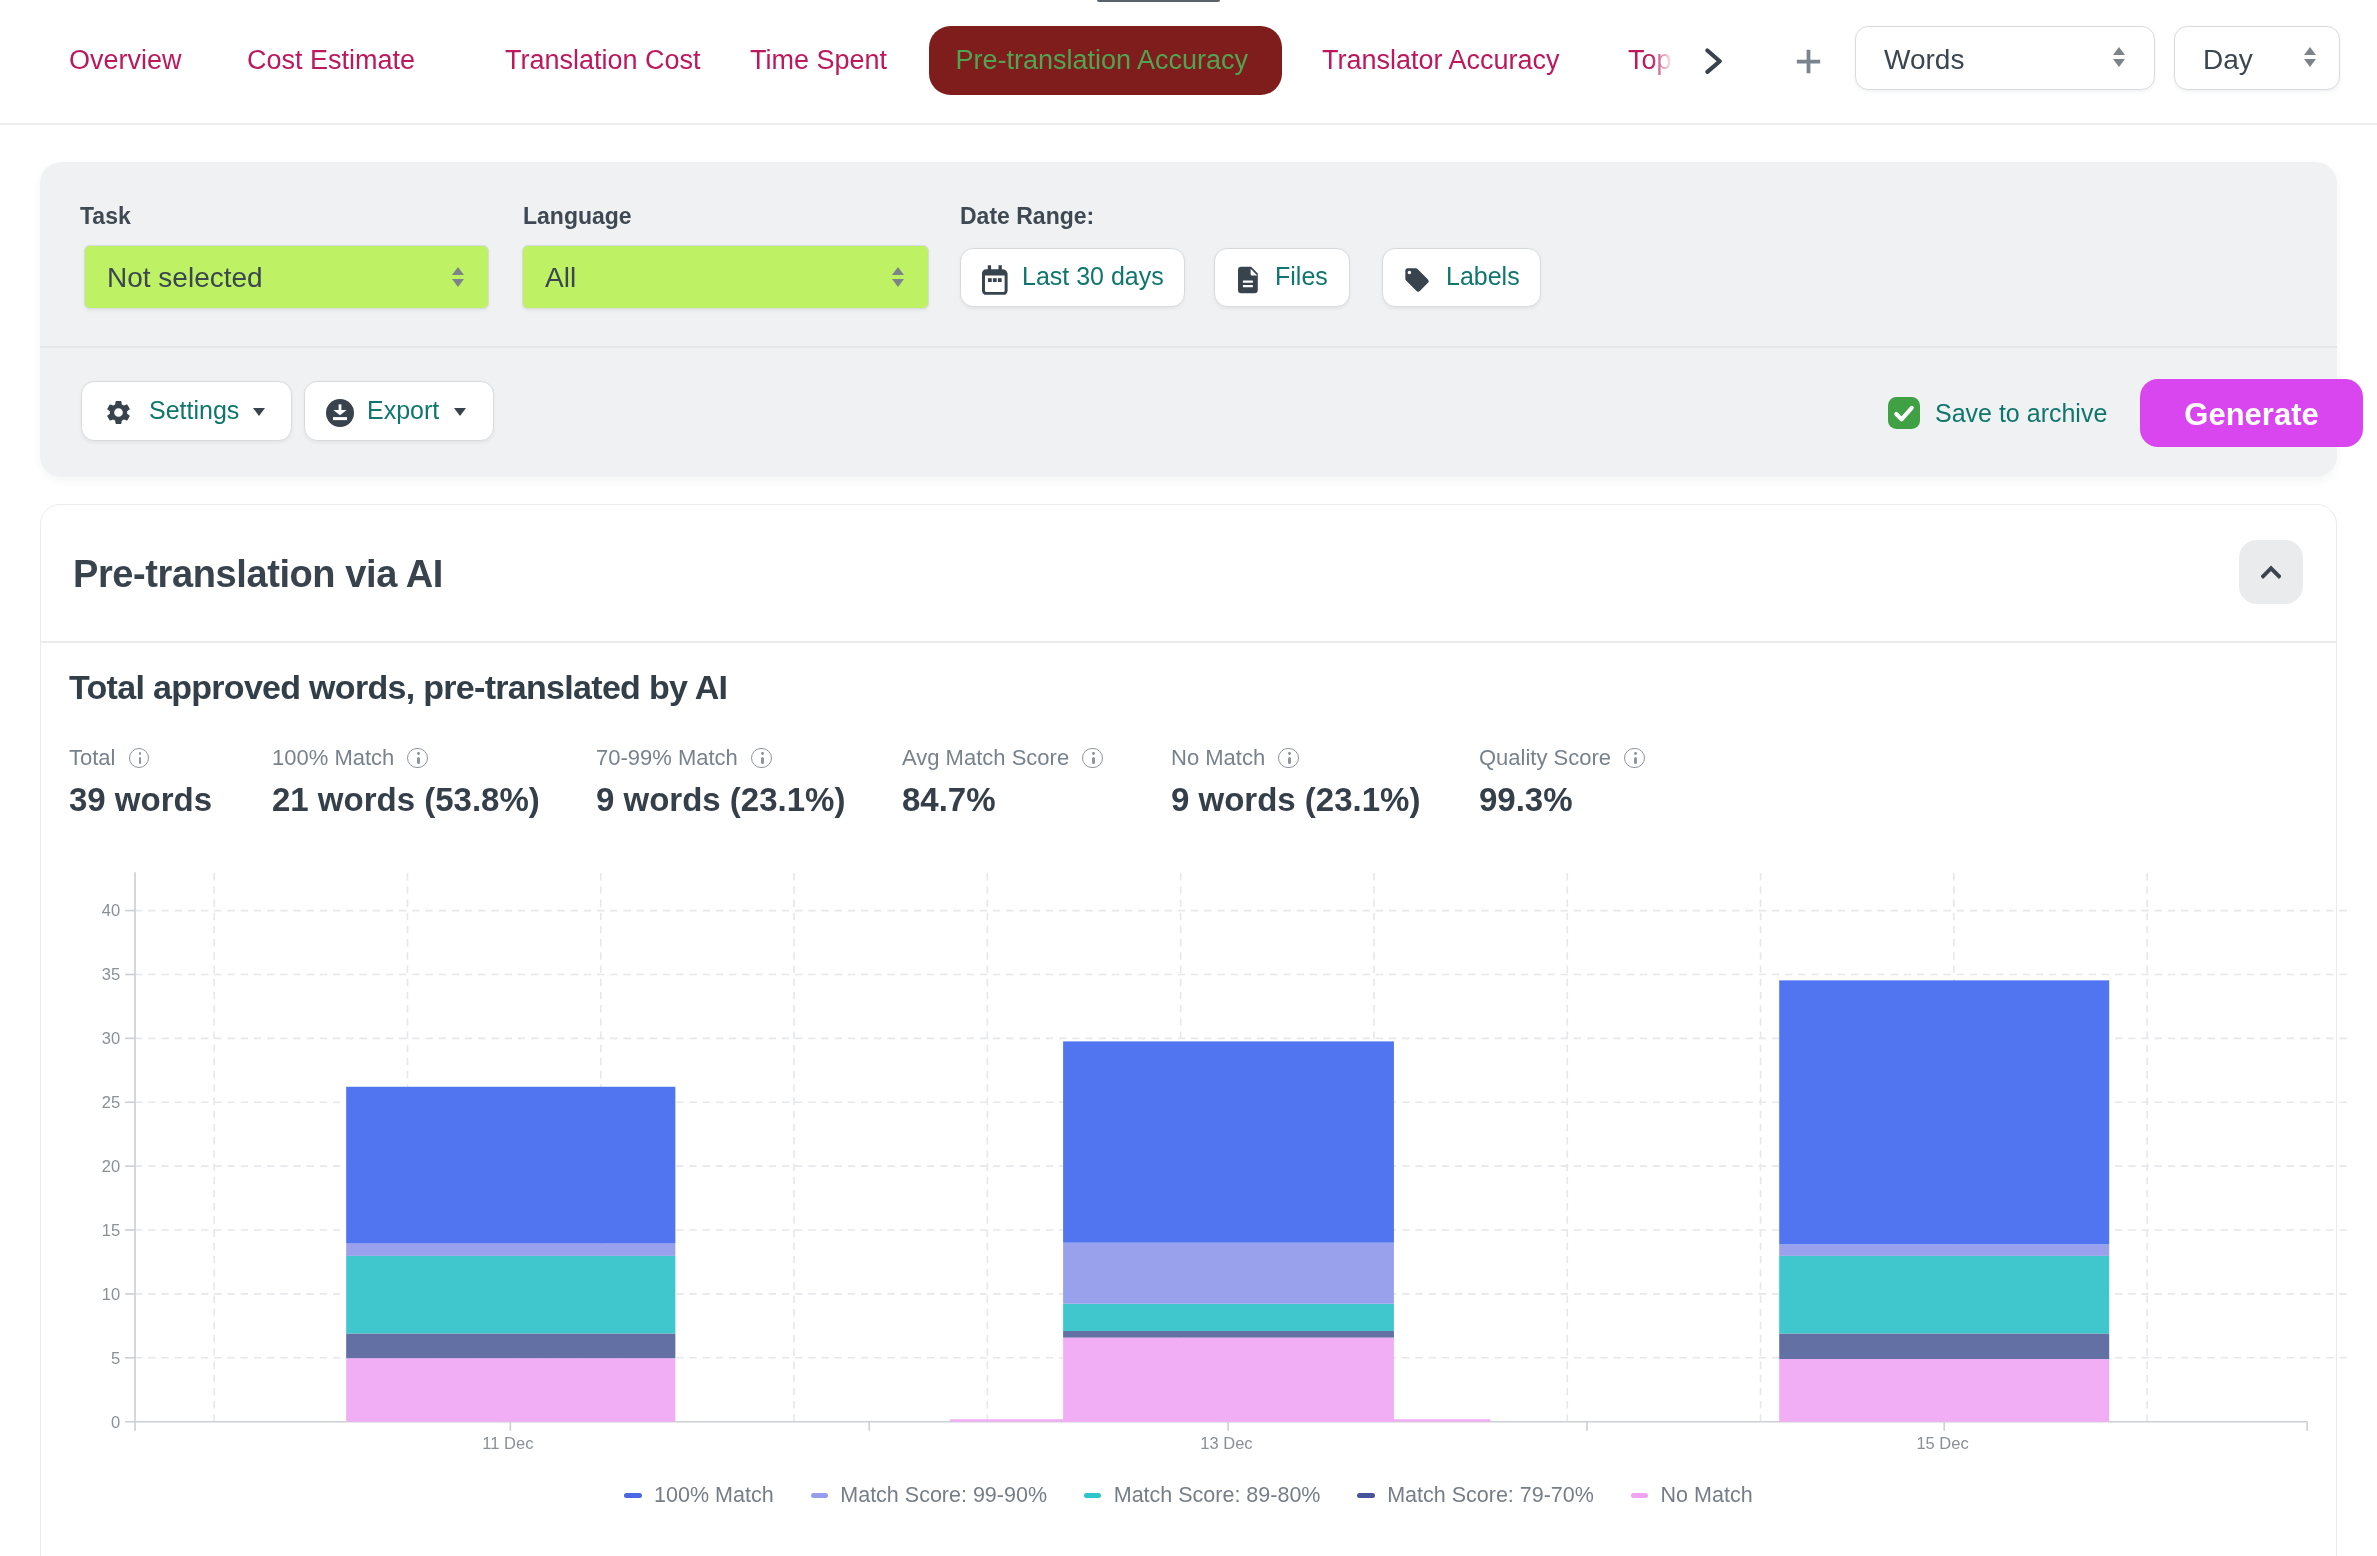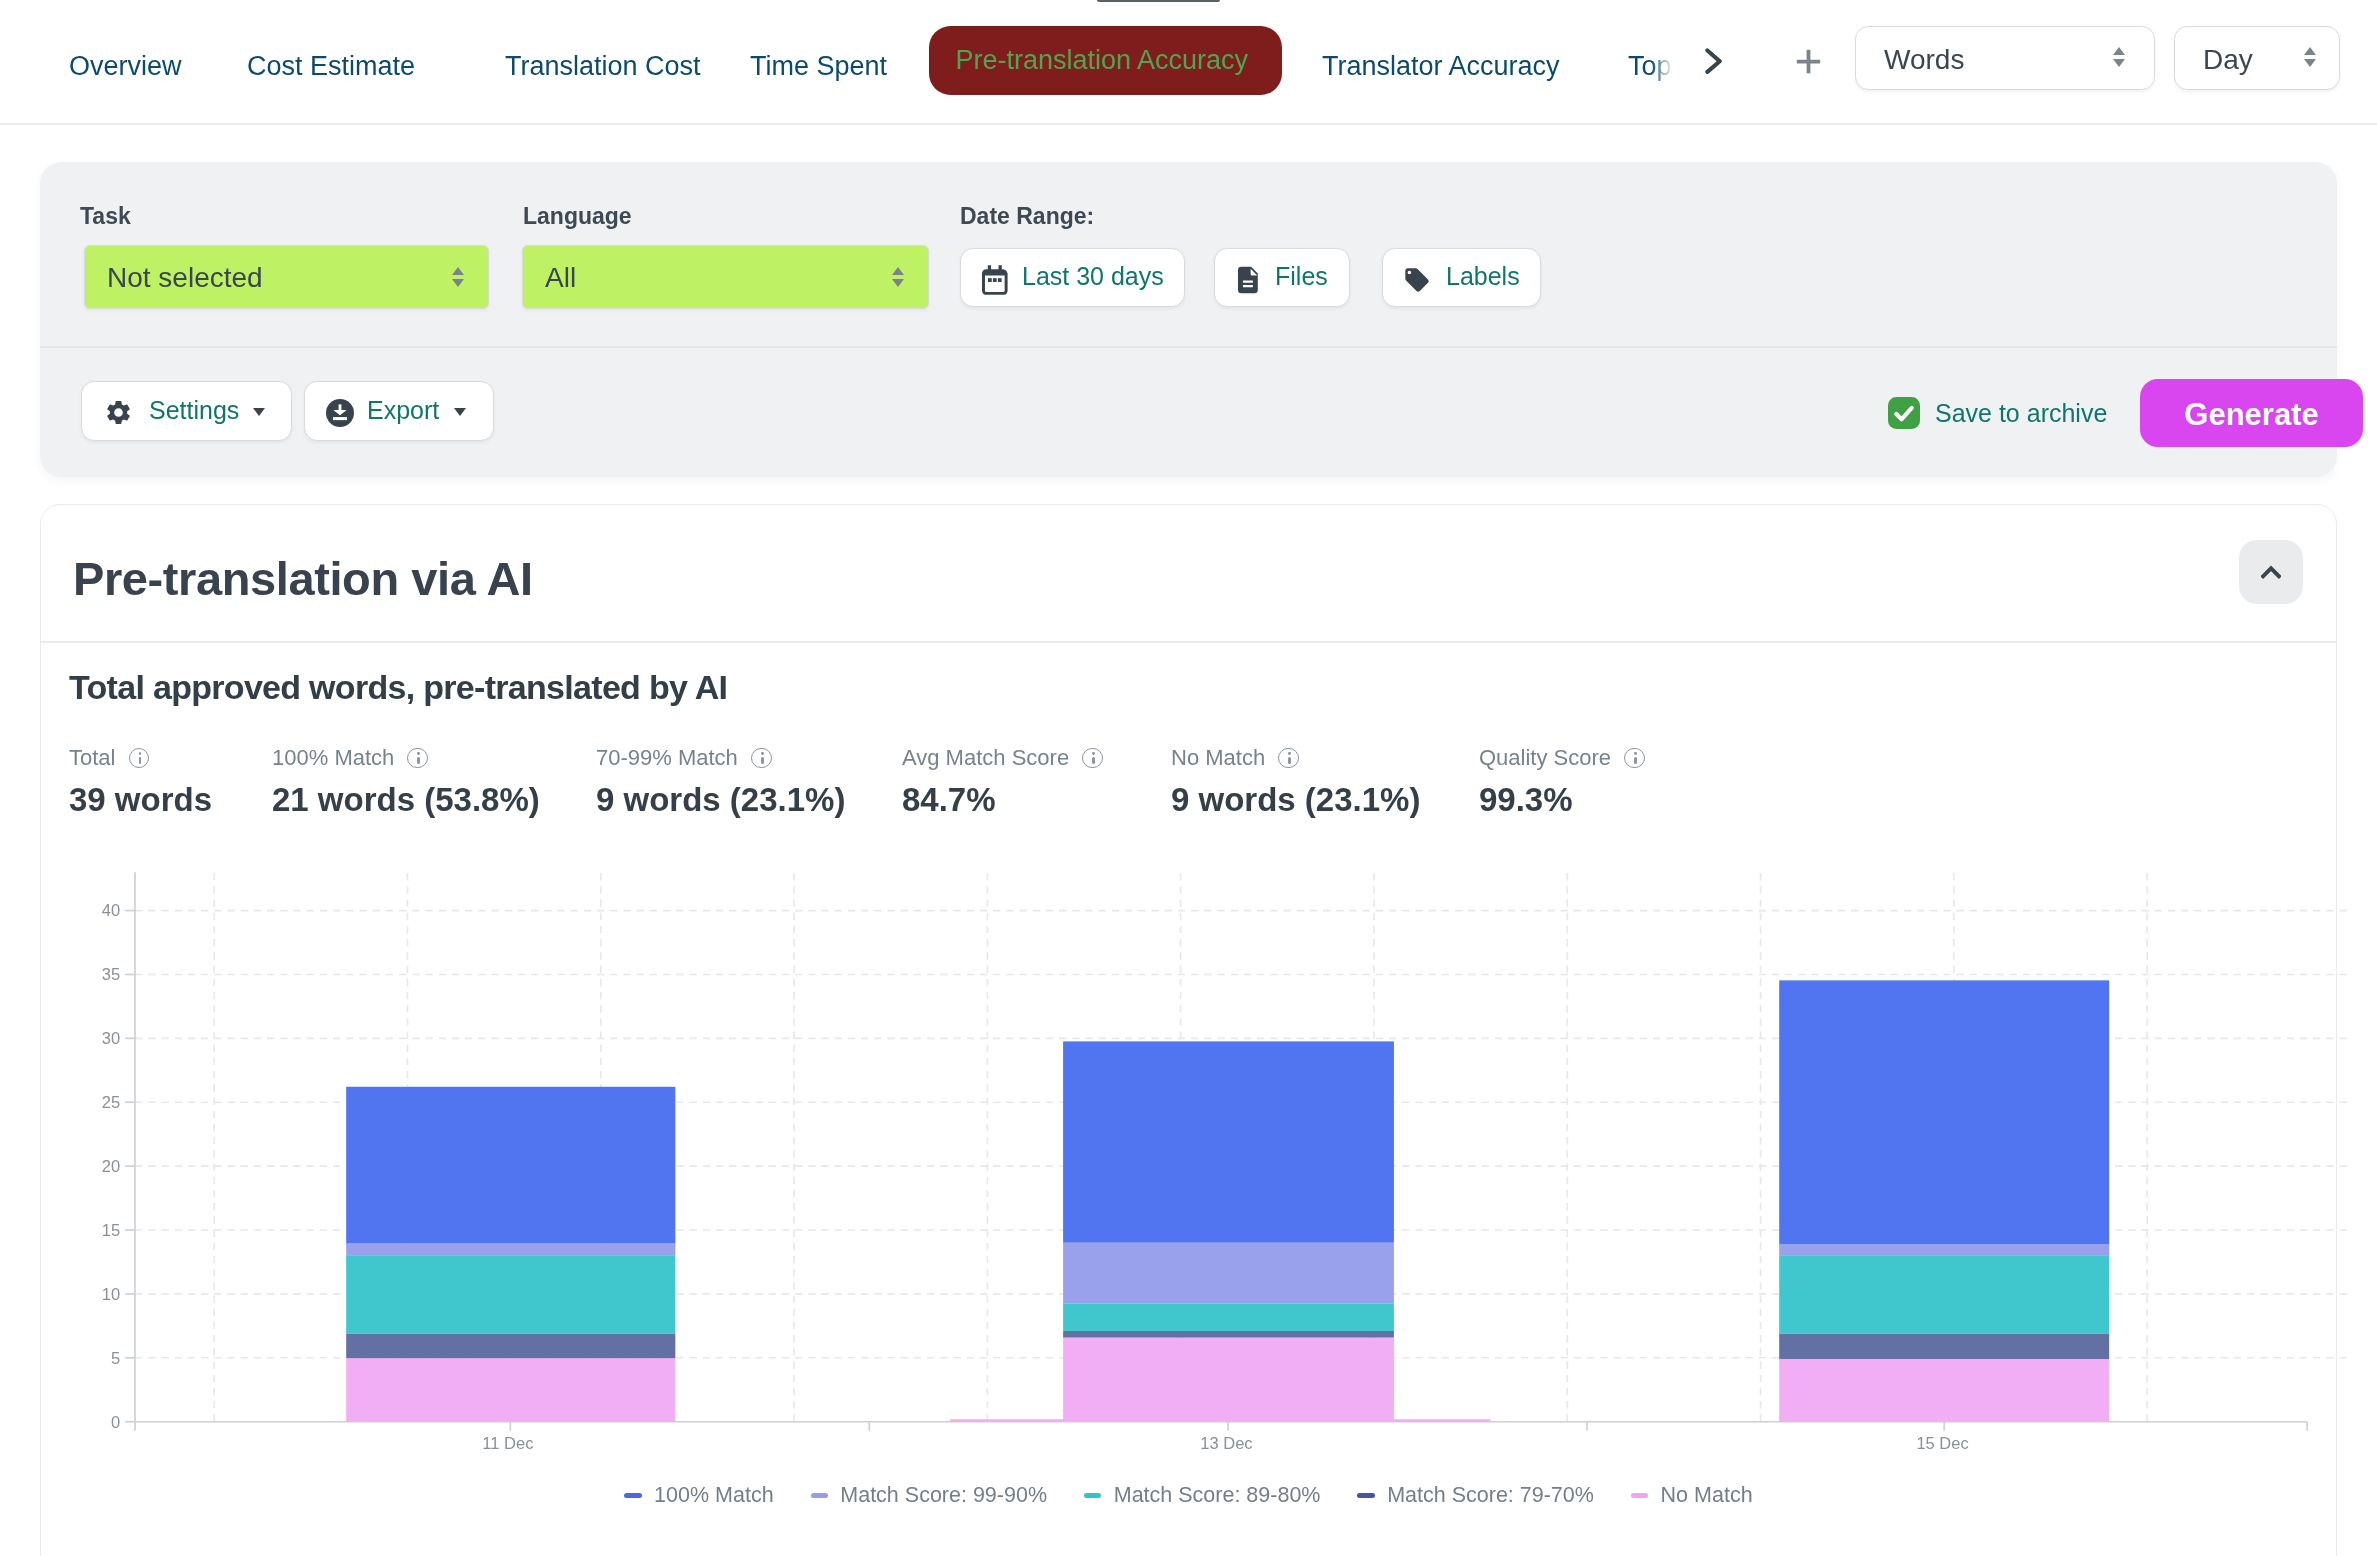--- a/index.html
+++ b/index.html
@@ -1,19 +1,19 @@
 <!DOCTYPE html>
 <html style="font-size:13.2px"><head>
 <meta charset="utf-8">
 <style>
   * { margin:0; padding:0; box-sizing:border-box; }
   html,body { width:2377px; height:1556px; background:#fff; font-family:"Liberation Sans", sans-serif; overflow:hidden; }
   .abs { position:absolute; }
   
-  .tab { position:absolute; display:block; height:33px; font-size:27px; color:#0c4a6e; white-space:nowrap; line-height:1; top:53px;text-align:right; }
+  .tab { position:absolute; display:block; height:33px; font-size:27px; color:#be185d; white-space:nowrap; line-height:1; top:47px;text-align:right; }
   .pill { position:absolute; left:929px; top:26.4px; width:353px; height:69px; background:#7f1d1d; border-radius:21.5px; }
   .pill span { position:absolute; left:26.4px; top:20.6px; font-size:27px; color:#50a553; line-height:1; white-space:nowrap; }
   .tabfade { position:absolute; left:1651px; top:41px; width:26.4px; height:41px; background:linear-gradient(90deg, rgba(255,255,255,0), #ffffff 85%); }
   .tabborder { position:absolute; left:0; top:123px; width:2377px; height:1.7px; background:#ebedef; }
   .topline { position:absolute; left:1097px; top:0; width:123px; height:1.7px; background:#5b6168; border-radius:0 0 3.3px 3.3px; }
   
   .sel { position:absolute; top:26.4px; height:64px; background:#fff; border:1.7px solid #d8dbde; border-radius:13.2px; box-shadow:0 1.7px 3.3px rgba(40,50,60,0.06); }
   .sel span { position:absolute; left:28px; top:19px; font-size:28px; color:#3b4650; line-height:1; }
   
   .fcard { position:absolute; left:40px; top:162px; width:2297px; height:315px; background:#f0f1f2; border-radius:21.5px; box-shadow:0 3.3px 8.3px rgba(40,50,60,0.05); }
@@ -22,21 +22,21 @@
   .input span { position:absolute; left:22px; top:18px; font-size:28px; color:#3b4650; line-height:1; }
   .fbtn { position:absolute; top:248px; height:59px; background:#fff; border:1.7px solid #d8dbde; border-radius:13.2px; box-shadow:0 1.7px 3.3px rgba(40,50,60,0.06); }
   .fdivider { position:absolute; left:40px; top:346px; width:2297px; height:1.7px; background:#e4e6e9; }
   .abtn { position:absolute; top:381px; height:60px; background:#fff; border:1.7px solid #d8dbde; border-radius:13.2px; box-shadow:0 1.7px 3.3px rgba(40,50,60,0.06); }
   .btxt { position:absolute; font-size:25px; color:#0f766e; font-weight:500; line-height:1; }
   .gen { position:absolute; left:2140px; top:379px; width:223px; height:68px; background:#d946ef; border-radius:18px; }
   .gen span { position:absolute; width:100%; text-align:center; top:20px; font-size:31px; font-weight:700; color:#fff; line-height:1; }
   .cb { position:absolute; left:1888px; top:397px; width:32px; height:32px; background:#40a044; border-radius:8.3px; }
   
   .mcard { position:absolute; left:40px; top:504px; width:2297px; height:1156px; background:#fff; border:1.7px solid #e9ebee; border-radius:20px; }
-  .mhead { position:absolute; left:73px; top:555px; font-size:47px; font-weight:700; letter-spacing:-0.4px; color:#39434d; line-height:1; }
+  .mhead { position:absolute; left:73px; top:555px; font-size:38px; font-weight:700; letter-spacing:-0.4px; color:#39434d; line-height:1; }
   .collapse { position:absolute; left:2239px; top:540px; width:64px; height:64px; background:#e9ebed; border-radius:18px; }
   .mdivider { position:absolute; left:41px; top:641px; width:2295px; height:1.7px; background:#e9ebee; }
   .shead { position:absolute; left:69px; top:670px; font-size:34px; font-weight:700; letter-spacing:-0.7px; color:#323e48; line-height:1; }
   .stat { position:absolute; top:747px; }
   .stat .lb { font-size:22px; color:#78828c; line-height:1; white-space:nowrap; display:flex; align-items:center; gap:13.2px; }
   .stat .vl { font-size:33px; font-weight:700; color:#343f4a; line-height:1; white-space:nowrap; margin-top:14px; }
   .legend { position:absolute; left:0; top:1485px; width:2377px; display:flex; justify-content:center; gap:37px; }
   .litem { display:flex; align-items:center; gap:12.4px; font-size:21.5px; color:#757d87; line-height:1; }
   .ldash { width:17.3px; height:5px; border-radius:2.5px; }
   .info { display:inline-block; width:20.6px; height:20.6px; border:1.7px solid #8d959e; border-radius:50%; position:relative; }

